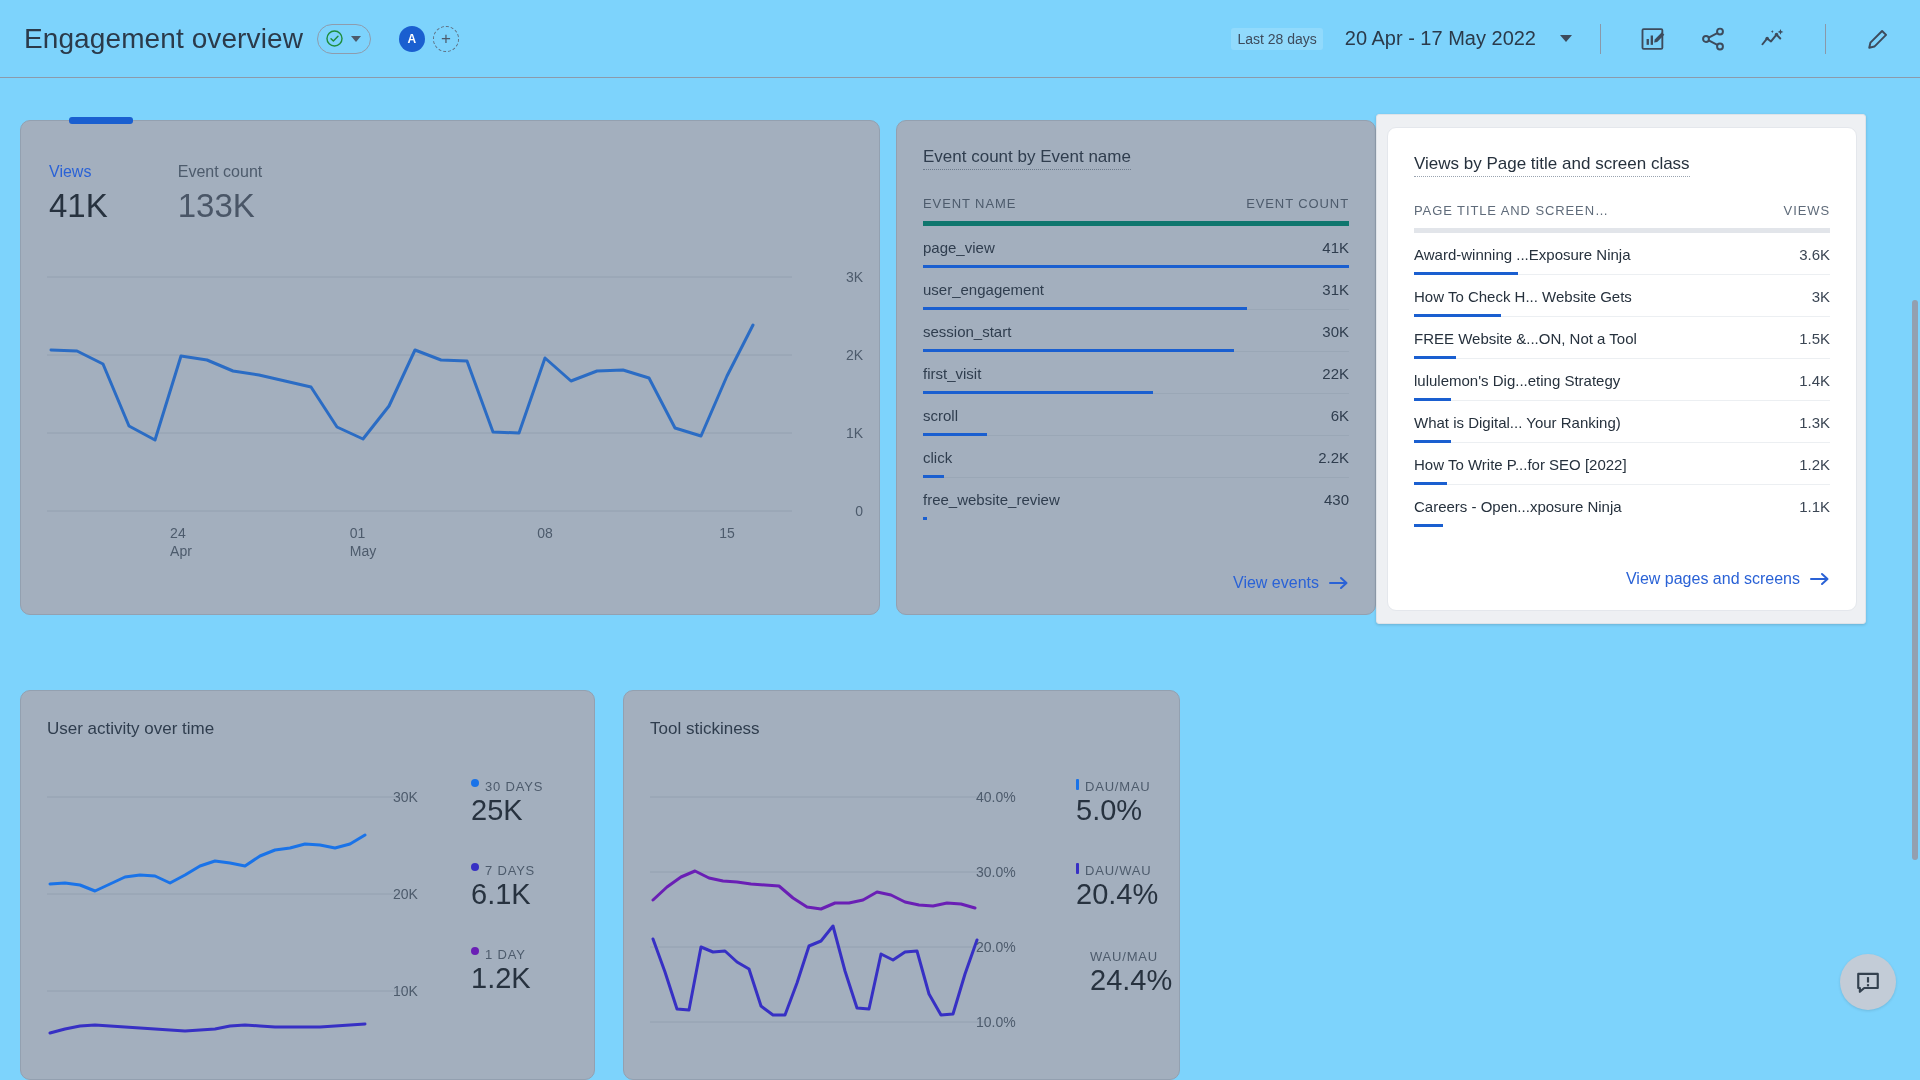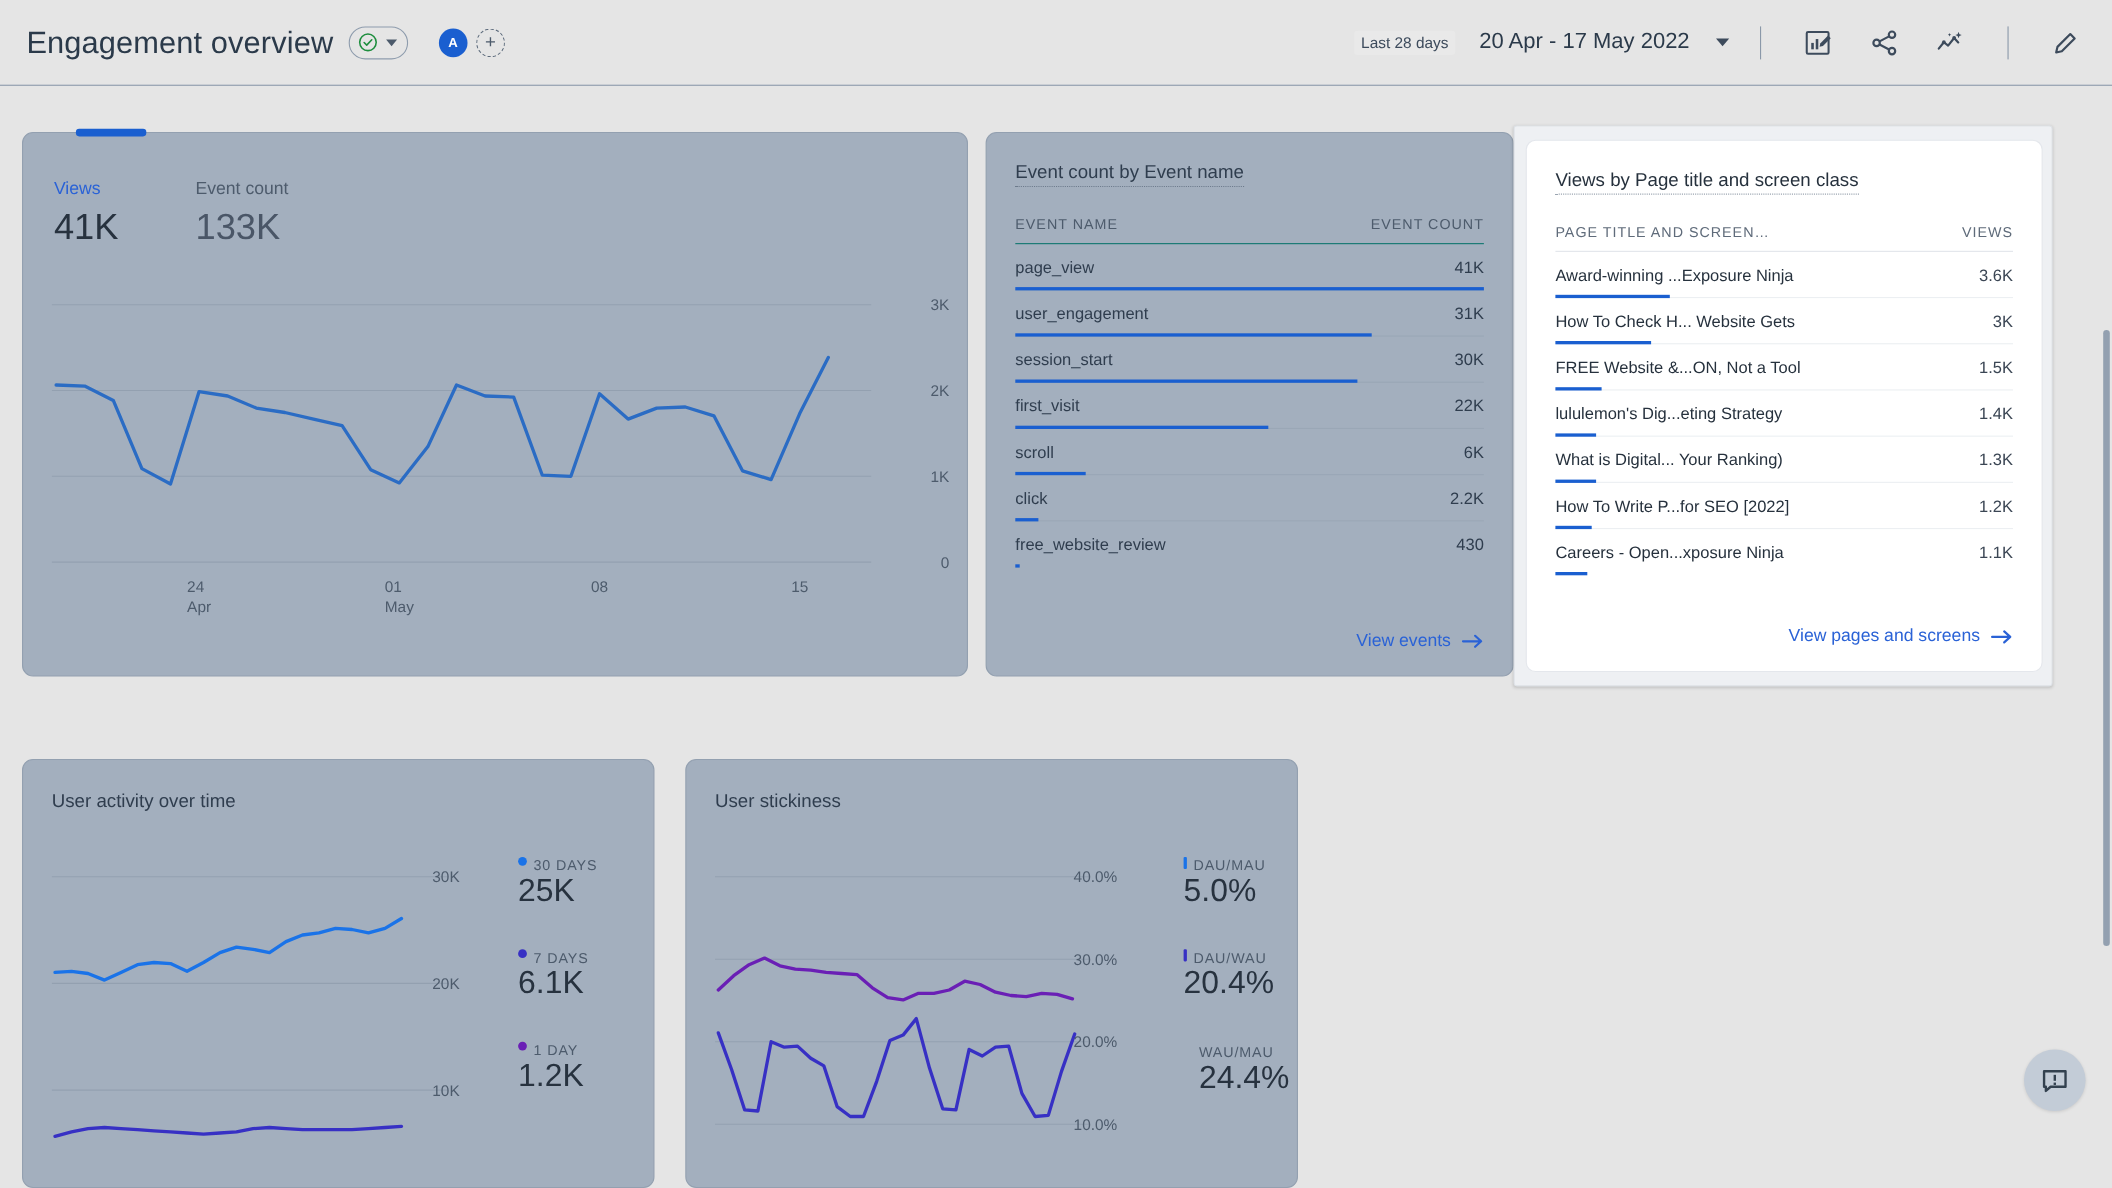--- a/index.html
+++ b/index.html
@@ -5,21 +5,21 @@
   * { box-sizing: border-box; margin: 0; padding: 0; }
   html, body {
     width: 1920px; height: 1080px;
     overflow: hidden;
     font-family: "Liberation Sans", sans-serif;
     background: #9aa7b7;
   }
   .page {
     position: relative;
     width: 1920px; height: 1080px;
-    background: #e5e5e5;
+    background: #7dd3fc;
   }
 
   
   .header {
     position: absolute; top: 0; left: 0;
     width: 1920px; height: 78px;
     display: flex; align-items: center;
     border-bottom: 1px solid #8c9aab;
   }
   .header-left {
@@ -109,21 +109,21 @@
     position: absolute; font-size: 14px; color: #4d5b6c; 
     transform: translateX(-50%); line-height: 1.25;
   }
 
   
   #card-events { left: 896px; top: 120px; width: 480px; height: 495px; }
   .tbl { margin: 0 26px; }
   .tbl-head {
     display: flex; justify-content: space-between;
     font-size: 13px; letter-spacing: .9px; color: #4d5b6c;
-    padding: 26px 0 10px 0; border-bottom: 1px solid #0f766e;
+    padding: 26px 0 10px 0; border-bottom: 5px solid #0f766e;
   }
   .trow {
     position: relative;
     display: flex; justify-content: space-between; align-items: baseline;
     padding: 13px 0 11px 0;
     border-bottom: 1px solid #9aa7b6;
     font-size: 15px; color: #2f3d4e;
   }
   .trow .bar {
     position: absolute; left: 0; bottom: -1px; height: 3px;
@@ -424,21 +424,21 @@
             <span class="dot" style="background:#6a1fb5"></span>
             <span>1 DAY</span>
           </div>
           <div class="legend-val">1.2K</div>
         </div>
       </div>
     </div>
   </div>
 
   <div class="card" id="card-sticky">
-    <div class="mini-head">User stickiness</div>
+    <div class="mini-head">Tool stickiness</div>
     <div class="mini-body">
       <svg class="mini-chart" width="350" height="285" viewBox="0 0 350 285">
         <line x1="0" y1="42" x2="340" y2="42" stroke="#93a0b0" stroke-width="1"></line>
         <line x1="0" y1="117" x2="340" y2="117" stroke="#93a0b0" stroke-width="1"></line>
         <line x1="0" y1="192" x2="340" y2="192" stroke="#93a0b0" stroke-width="1"></line>
         <line x1="0" y1="267" x2="340" y2="267" stroke="#93a0b0" stroke-width="1"></line>
 
         <polyline fill="none" stroke="#6a1fb5" stroke-width="3" stroke-linejoin="round" stroke-linecap="round" points="3,145 17,132 31,122 45,116 59,123 73,126 87,127 101,129 115,130 129,131 143,143 157,152 171,154 185,148 199,148 213,145 227,137 241,140 255,147 269,150 283,151 297,148 311,149 325,153"></polyline>
 
         <polyline fill="none" stroke="#3730c4" stroke-width="3" stroke-linejoin="round" stroke-linecap="round" points="3,184 15,217 27,254 39,255 51,192 63,197 75,196 87,207 99,214 111,251 123,260 135,260 147,228 159,191 171,186 183,171 195,216 207,253 219,254 231,199 243,205 255,197 267,196 279,239 291,260 303,259 315,219 327,185"></polyline>

